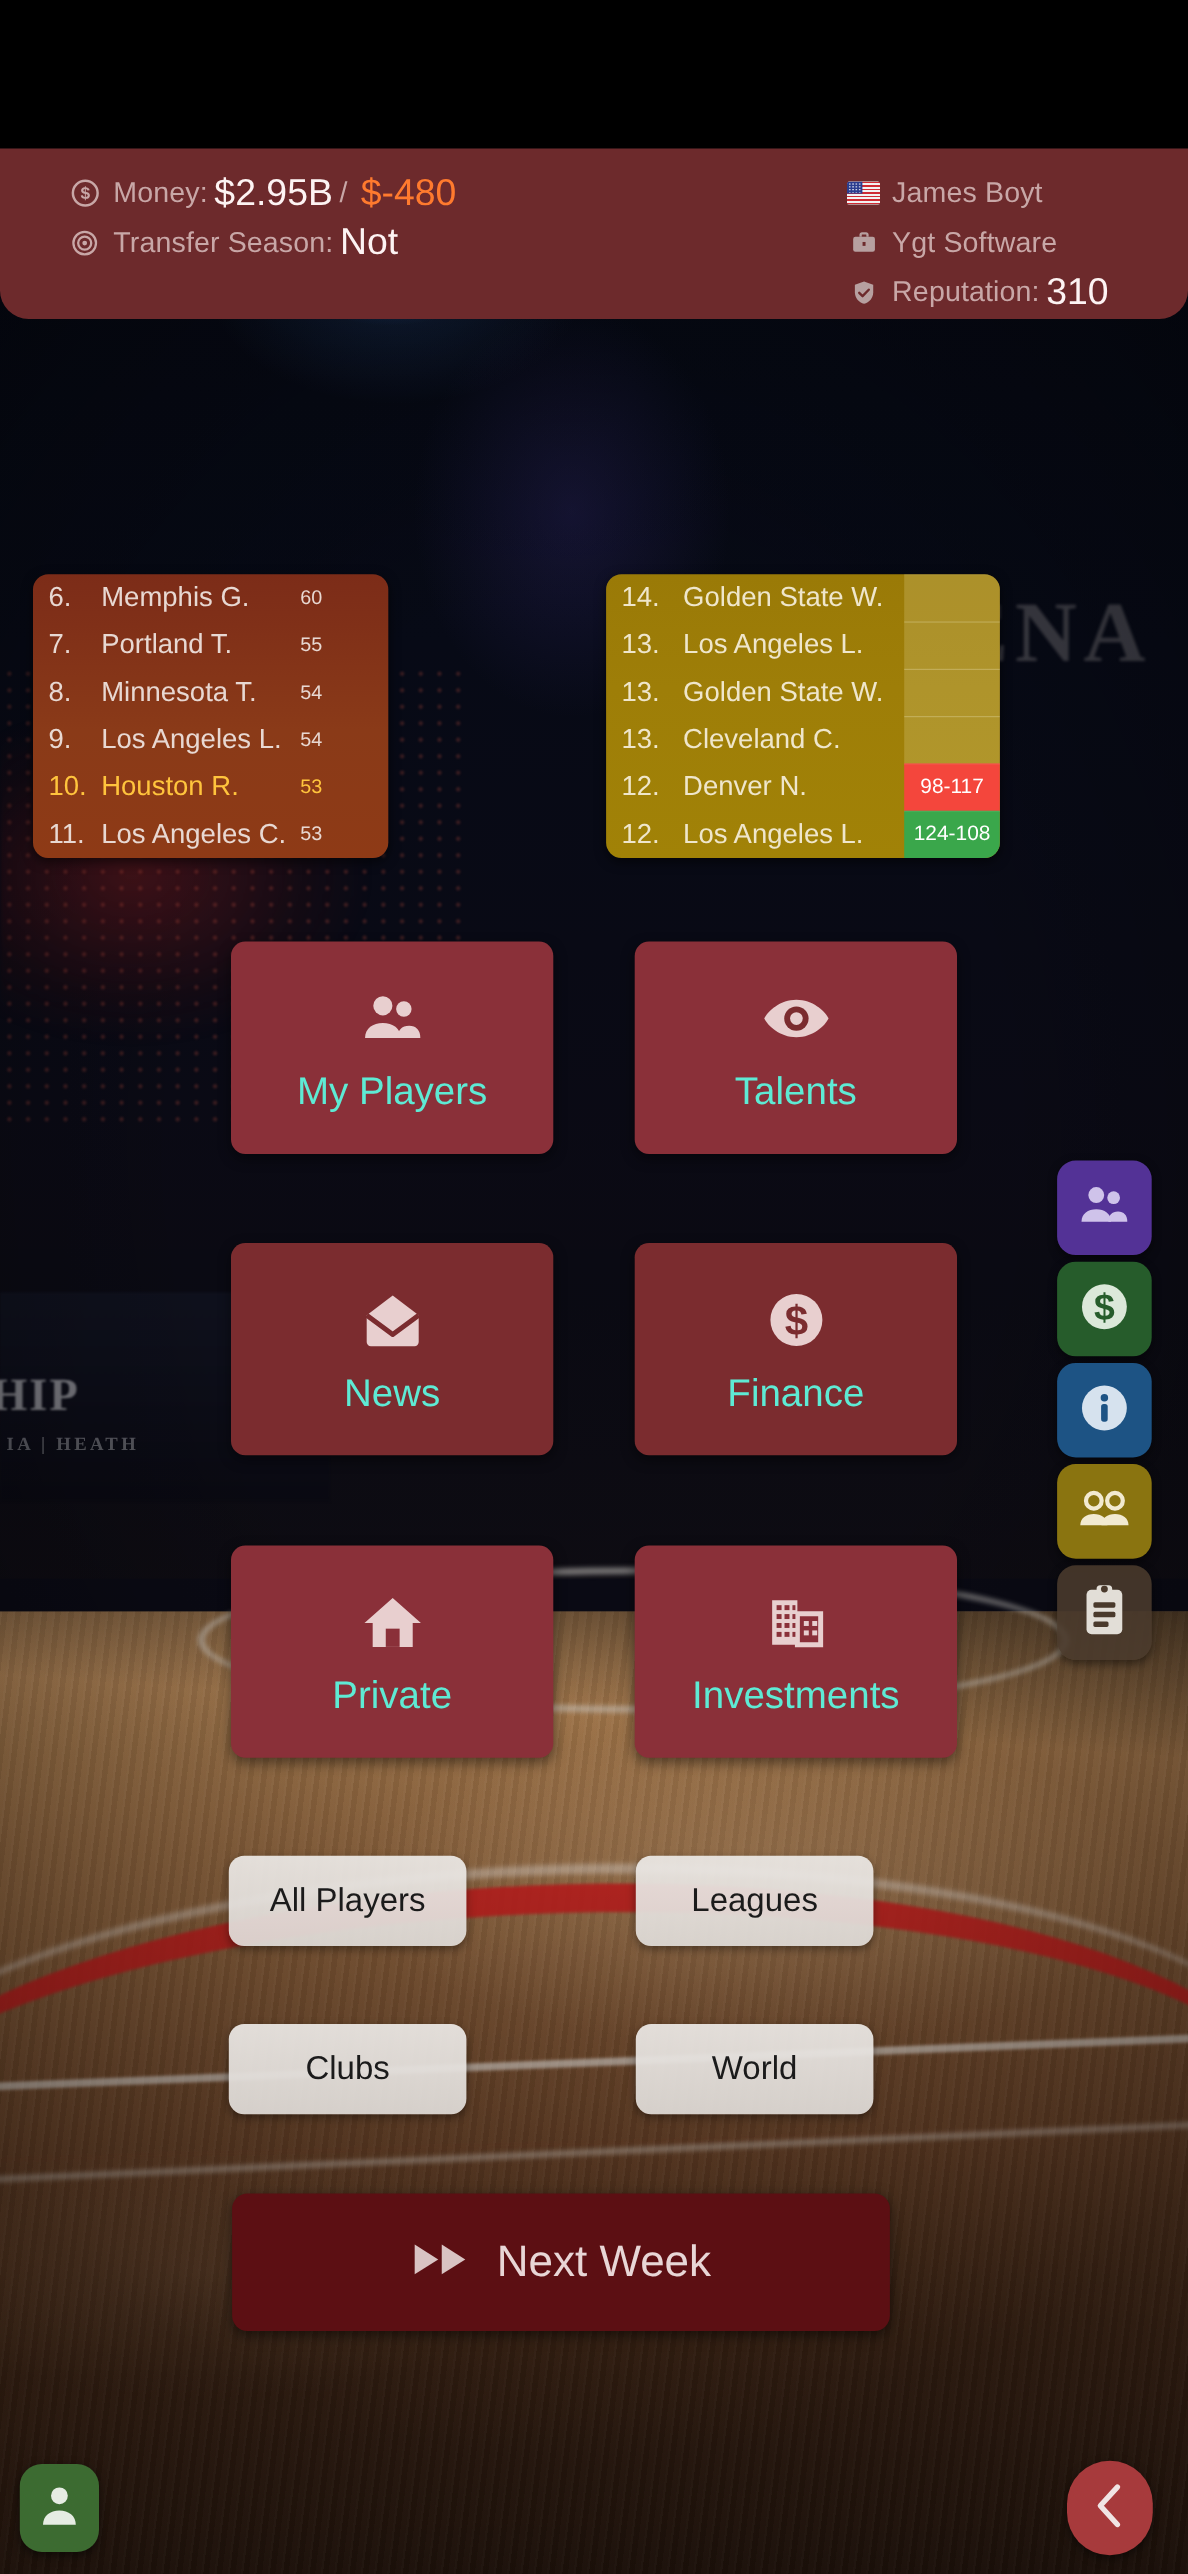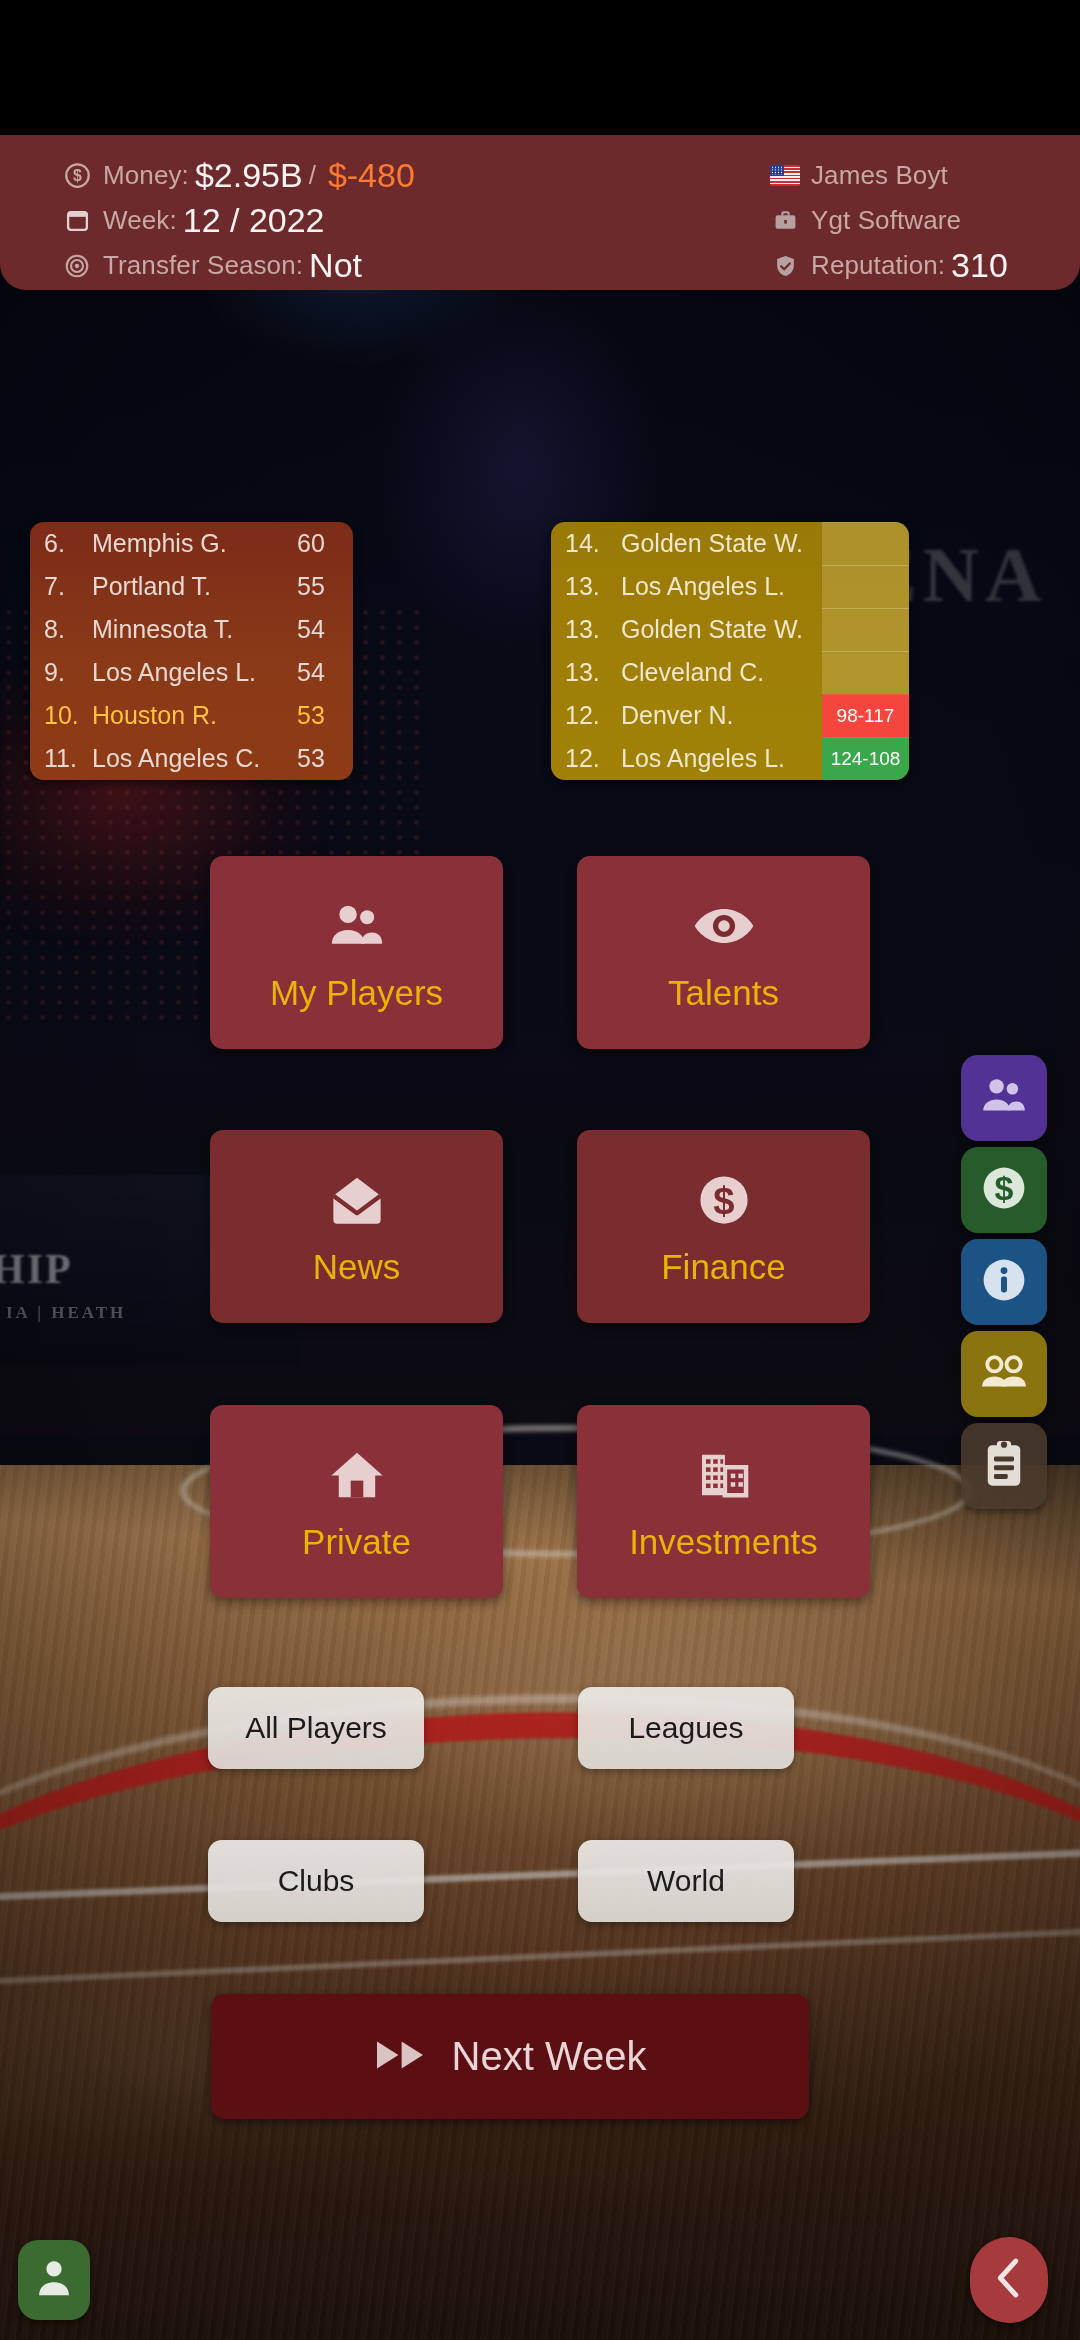--- a/index.html
+++ b/index.html
@@ -210,22 +210,22 @@
     box-sizing:border-box;
   }
   .prank {
     width:48px; font-size:25px; color:#e8d8d2; flex:0 0 48px;
   }
   .pname {
     flex:1 1 auto; font-size:25px; color:#e8d8d2;
     overflow:hidden; text-overflow:clip; white-space:nowrap;
   }
   .pval {
-    width:52px; text-align:center; font-size:25px; color:#e8d8d2;
-    flex:0 0 52px; padding-right:16px;
+    width:52px; text-align:left; font-size:18px; color:#e8d8d2;
+    flex:0 0 52px; padding-right:28px;
   }
   .prow.hl .prank, .prow.hl .pname, .prow.hl .pval {
     color:#ffc43d; font-weight:500;
   }
   .panel.right .prank { color:#efe6cb; width:56px; flex:0 0 56px; }
   .panel.right .pname { color:#efe6cb; }
   .pscore {
     flex:0 0 87px; width:87px; height:43px;
     display:flex; align-items:center; justify-content:center;
     font-size:19px; color:#fff;
@@ -241,21 +241,21 @@
     width:293px; height:193px;
     background: #8a3039;
     border-radius: 13px;
     box-shadow: 0 4px 12px rgba(0,0,0,.45);
     display:flex; flex-direction:column;
     align-items:center; justify-content:center;
     gap: 18px;
   }
   .tile.dark { background:#7b2c2f; }
   .tile .ticon { width:62px; height:62px; display:flex; align-items:center; justify-content:center; }
-  .tile .tlabel { font-size:35px; color:#eab308; line-height:1; }
+  .tile .tlabel { font-size:35px; color:#5eead4; line-height:1; }
 
   
   .rail-btn {
     position:absolute; left:961px; width:86px; height:86px;
     border-radius: 17px;
     display:flex; align-items:center; justify-content:center;
     box-shadow: 0 3px 9px rgba(0,0,0,.45);
   }
 
   
@@ -332,30 +332,20 @@
             <circle cx="12" cy="12" r="10" fill="none" stroke="#c8a7a7" stroke-width="2"></circle>
             <text x="12" y="17" font-size="14" font-weight="bold" fill="#c8a7a7" text-anchor="middle" font-family="Liberation Sans, sans-serif">$</text>
           </svg>
         </span>
         <span class="hlabel">Money:</span>
         <span class="hvalue">$2.95B</span>
         <span class="hsep">/</span>
         <span class="hvalue neg">$-480</span>
       </div>
 
-      <div class="hrow">
-        <span class="hicon">
-          <svg width="25" height="25" viewBox="0 0 24 24">
-            <rect x="3" y="4" width="18" height="17" rx="2.5" fill="none" stroke="#e3d0d0" stroke-width="2.2"></rect>
-            <rect x="3" y="4" width="18" height="4.5" fill="#e3d0d0"></rect>
-          </svg>
-        </span>
-        <span class="hlabel">Week:</span>
-        <span class="hvalue">12 / 2022</span>
-      </div>
 
       <div class="hrow">
         <span class="hicon">
           <svg width="26" height="26" viewBox="0 0 24 24">
             <circle cx="12" cy="12" r="9.5" fill="none" stroke="#c8a7a7" stroke-width="1.9"></circle>
             <circle cx="12" cy="12" r="5.5" fill="none" stroke="#c8a7a7" stroke-width="1.9"></circle>
             <circle cx="12" cy="12" r="2" fill="#c8a7a7"></circle>
           </svg>
         </span>
         <span class="hlabel">Transfer Season:</span>

